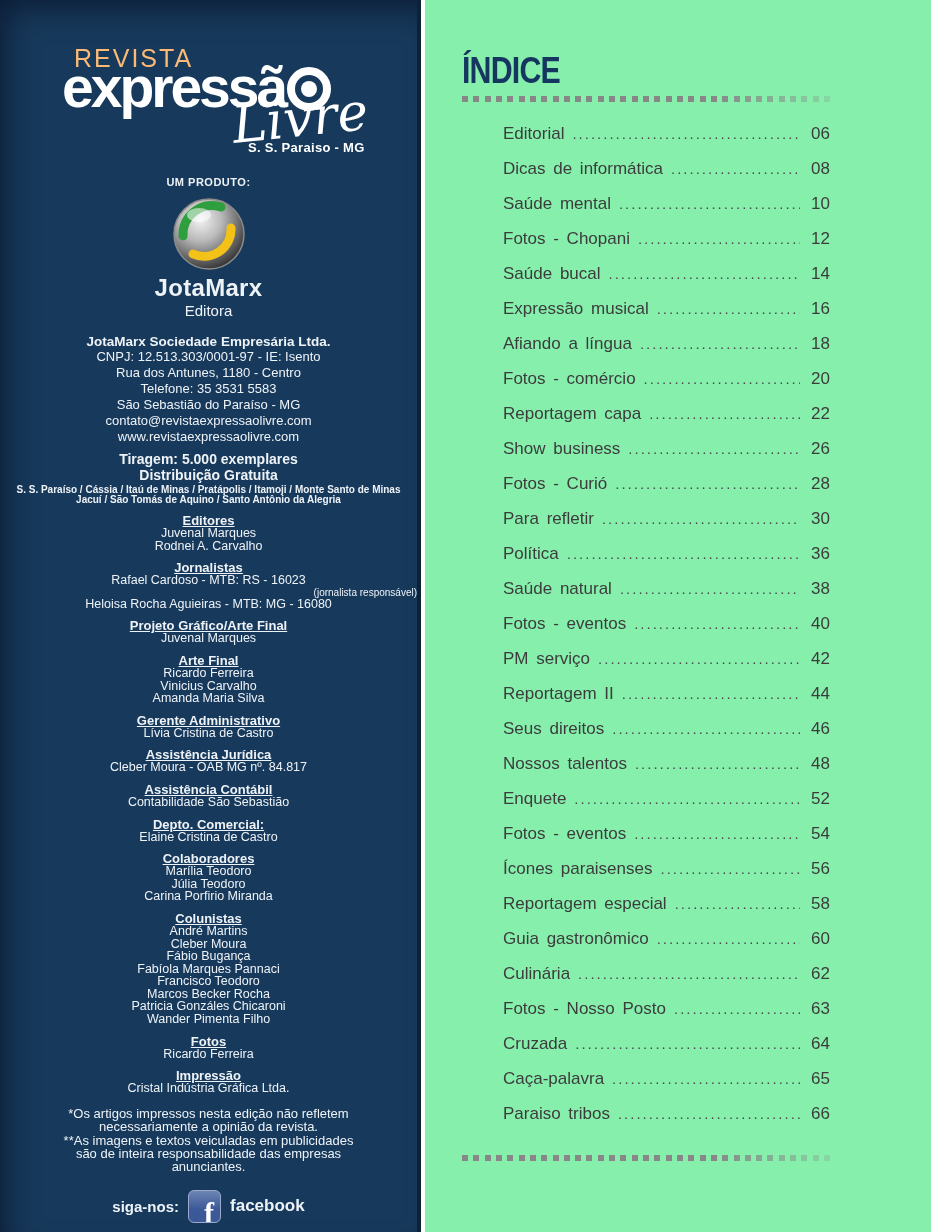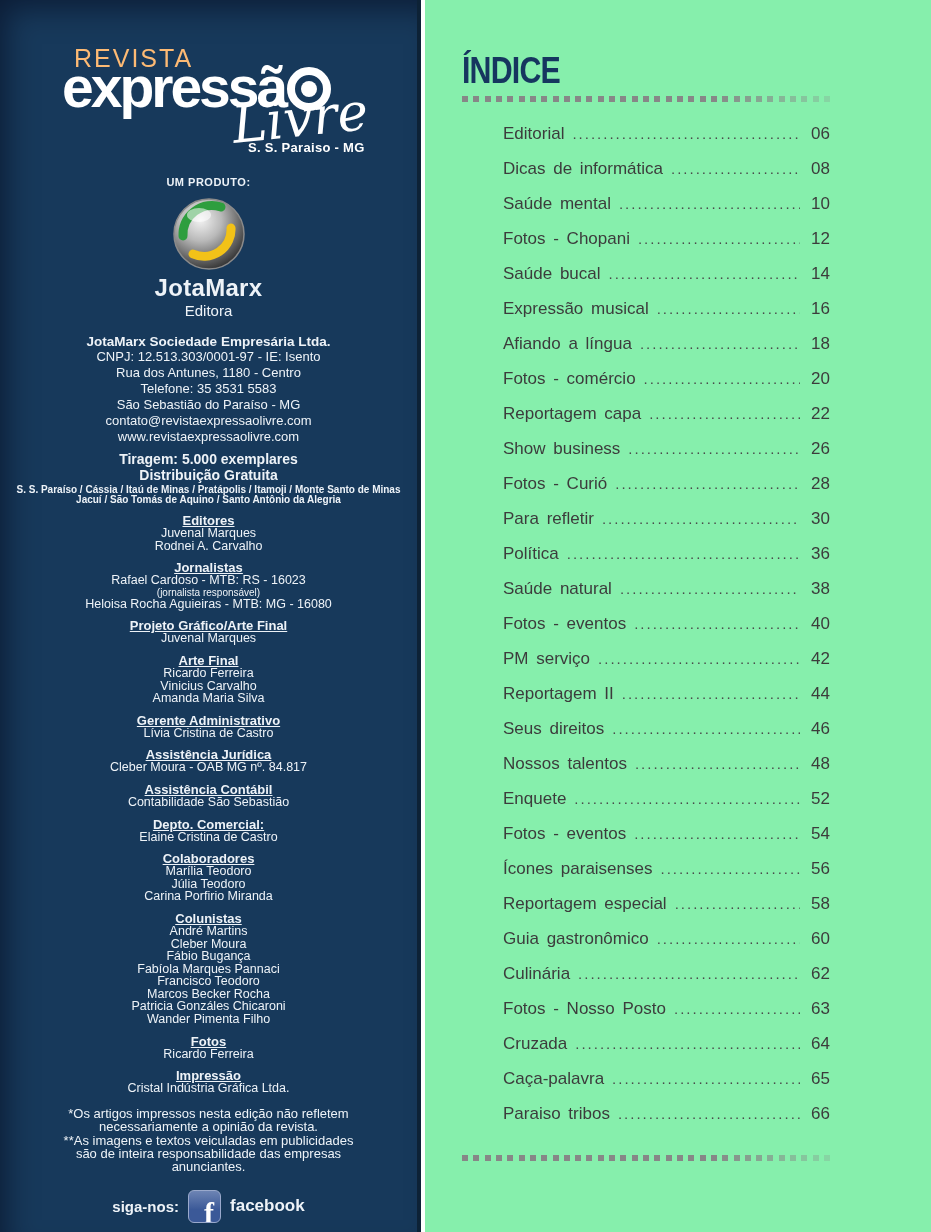--- a/index.html
+++ b/index.html
@@ -34,21 +34,21 @@
   .company-line { font-size:13px; line-height:16px; }
 
   .tiragem { margin-top:6px; }
   .tiragem-line { font-size:14px; font-weight:bold; line-height:16px; }
   .cities { font-size:10px; font-weight:bold; line-height:10px; margin-top:2px; }
 
   .credits { margin-top:2px; }
   .credit-section { margin-top:9px; }
   .credit-title { font-size:13px; font-weight:bold; line-height:13px;text-decoration:underline; }
   .credit-line  { font-size:12.5px; line-height:12.6px; }
-  .credit-line.sm { font-size:10px; line-height:11px; }
+  .credit-line.sm { font-size:10px; line-height:11px;text-align:right; }
 
   .disclaimer { margin-top:12px; }
   .disclaimer div { font-size:13px; line-height:13.4px; }
 
   .follow { margin-top:16px; display:flex; align-items:center; justify-content:center; gap:9px; }
   .follow-label { font-size:15px; font-weight:bold; }
   .fb-icon { width:33px; height:33px; border-radius:6px;
              background:linear-gradient(#6d84b4,#3b5998 60%);
              border:1.5px solid #9aa9cc; position:relative; overflow:hidden; }
   .fb-icon span { position:absolute; right:6px; bottom:-8px; font-family:"Liberation Serif", serif;

